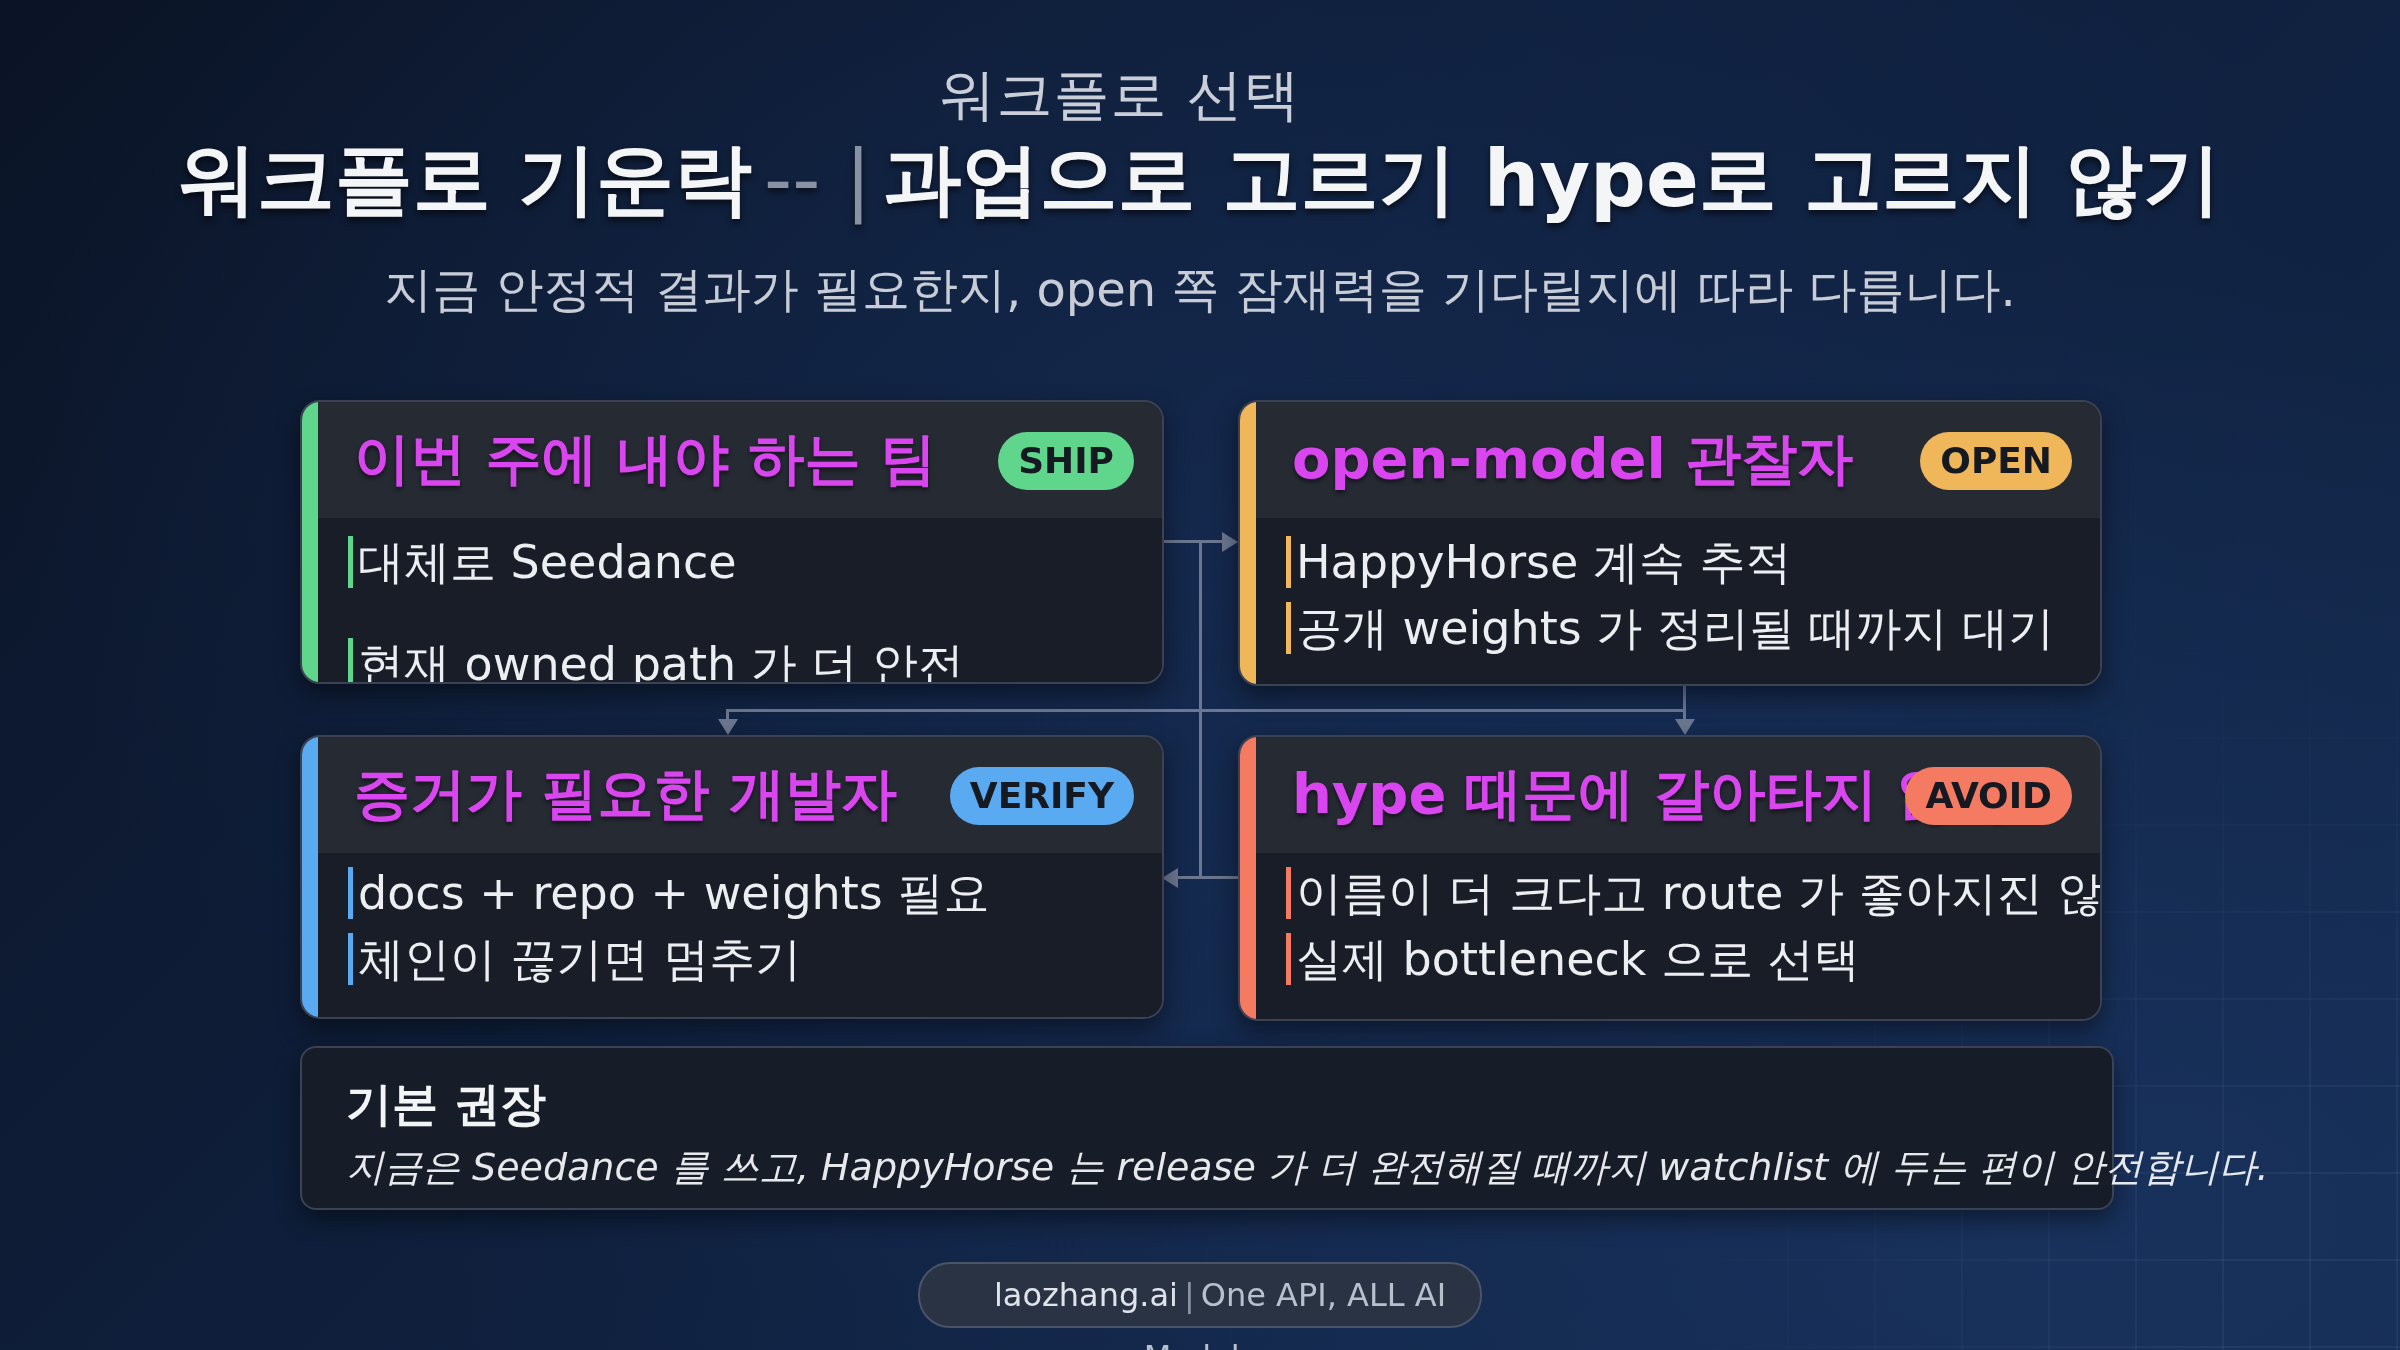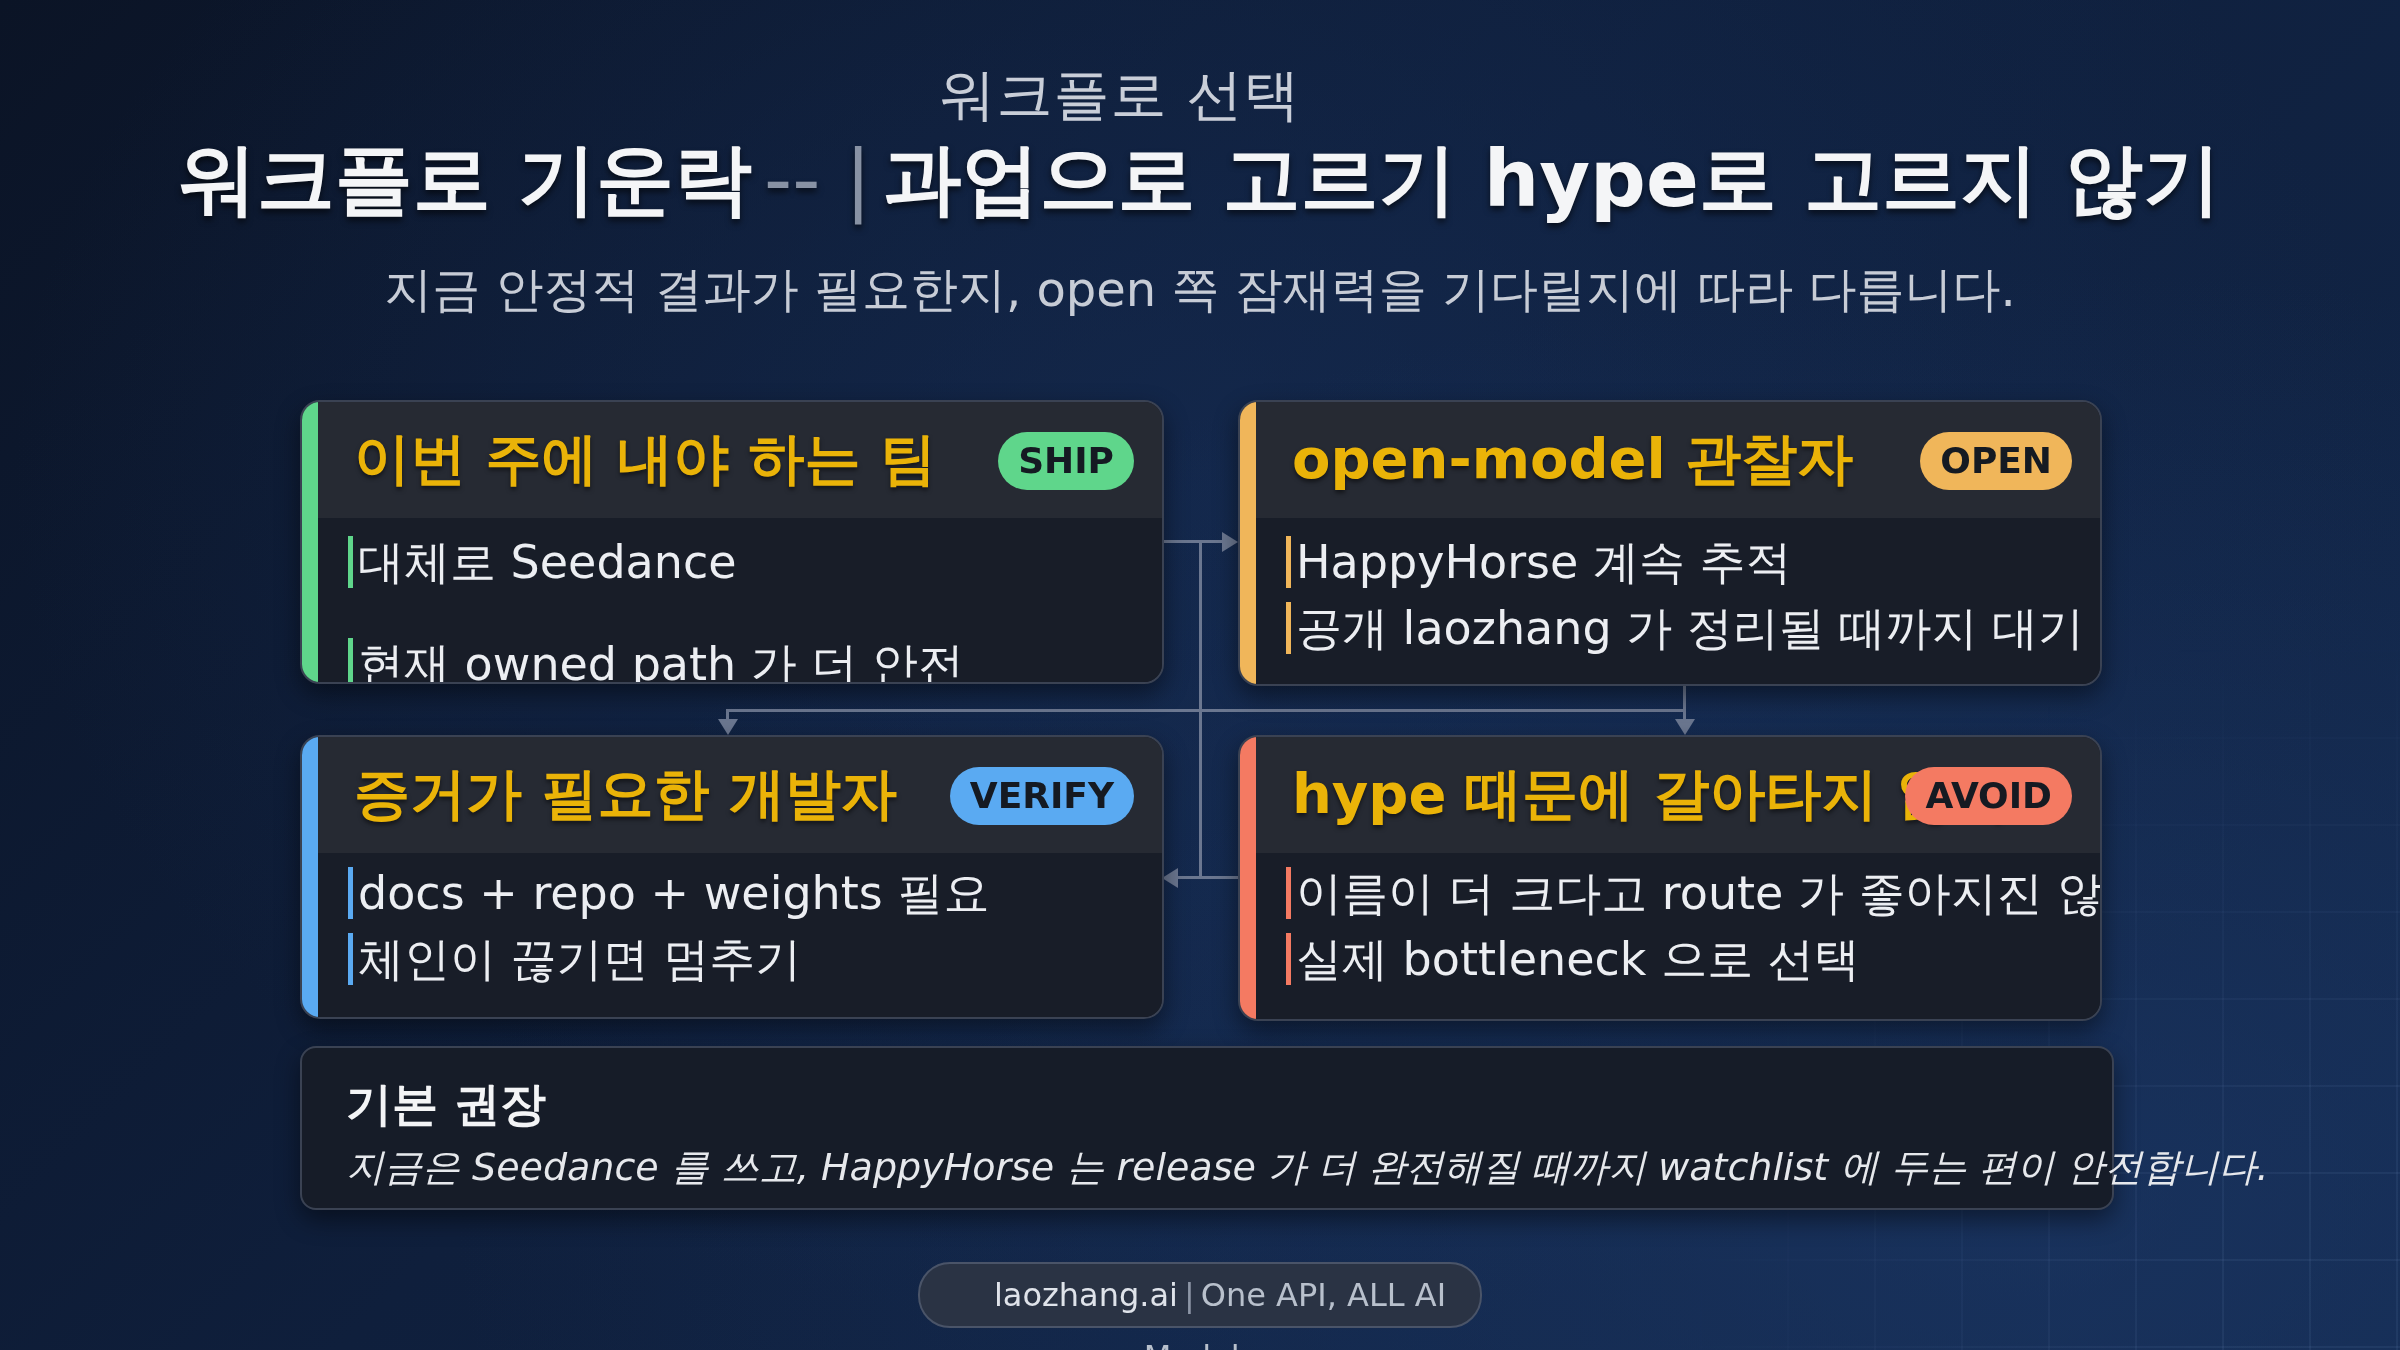--- a/index.html
+++ b/index.html
@@ -43,21 +43,21 @@
     border:2px solid #3a4253;
     box-shadow:0 10px 24px rgba(0,0,0,0.45);
   }
   .card .accent { position:absolute; left:0; top:0; bottom:0; width:16px; }
   .card .head {
     position:absolute; left:16px; right:0; top:0; height:116px;
     background:#262a33;
   }
   .card .head-title {
     position:absolute; left:36px; top:20px; font-size:56px; font-weight:bold;
-    color:#eab308; white-space:nowrap; text-shadow:0 3px 4px rgba(0,0,0,0.5);
+    color:#d946ef; white-space:nowrap; text-shadow:0 3px 4px rgba(0,0,0,0.5);
   }
   .card .badge {
     position:absolute; right:28px; top:30px; height:58px; padding:0 20px;
     border-radius:30px; font-size:36px; font-weight:bold; color:#151a22;
     line-height:58px;
   }
   .card .body { position:absolute; left:16px; right:0; top:116px; bottom:0; background:#181d28; }
   .card .line {
     position:absolute; left:30px; height:52px; font-size:46px; color:#eceef2;
     padding-left:10px; white-space:nowrap; line-height:52px;
@@ -126,21 +126,21 @@
 </div>
 
 <div class="card c2">
   <div class="accent" style="background:#f0b65a"></div>
   <div class="head">
     <div class="head-title">open-model 관찰자</div>
     <div class="badge" style="background:#f0b65a">OPEN</div>
   </div>
   <div class="body">
     <div class="line" style="top:18px;"><span class="bar" style="background:#f0b65a"></span><span>HappyHorse 계속 추적</span></div>
-    <div class="line" style="top:84px;"><span class="bar" style="background:#f0b65a"></span><span>공개 laozhang 가 정리될 때까지 대기</span></div>
+    <div class="line" style="top:84px;"><span class="bar" style="background:#f0b65a"></span><span>공개 weights 가 정리될 때까지 대기</span></div>
   </div>
 </div>
 
 <div class="card c3">
   <div class="accent" style="background:#5aaaf2"></div>
   <div class="head">
     <div class="head-title">증거가 필요한 개발자</div>
     <div class="badge" style="background:#5aaaf2">VERIFY</div>
   </div>
   <div class="body">

